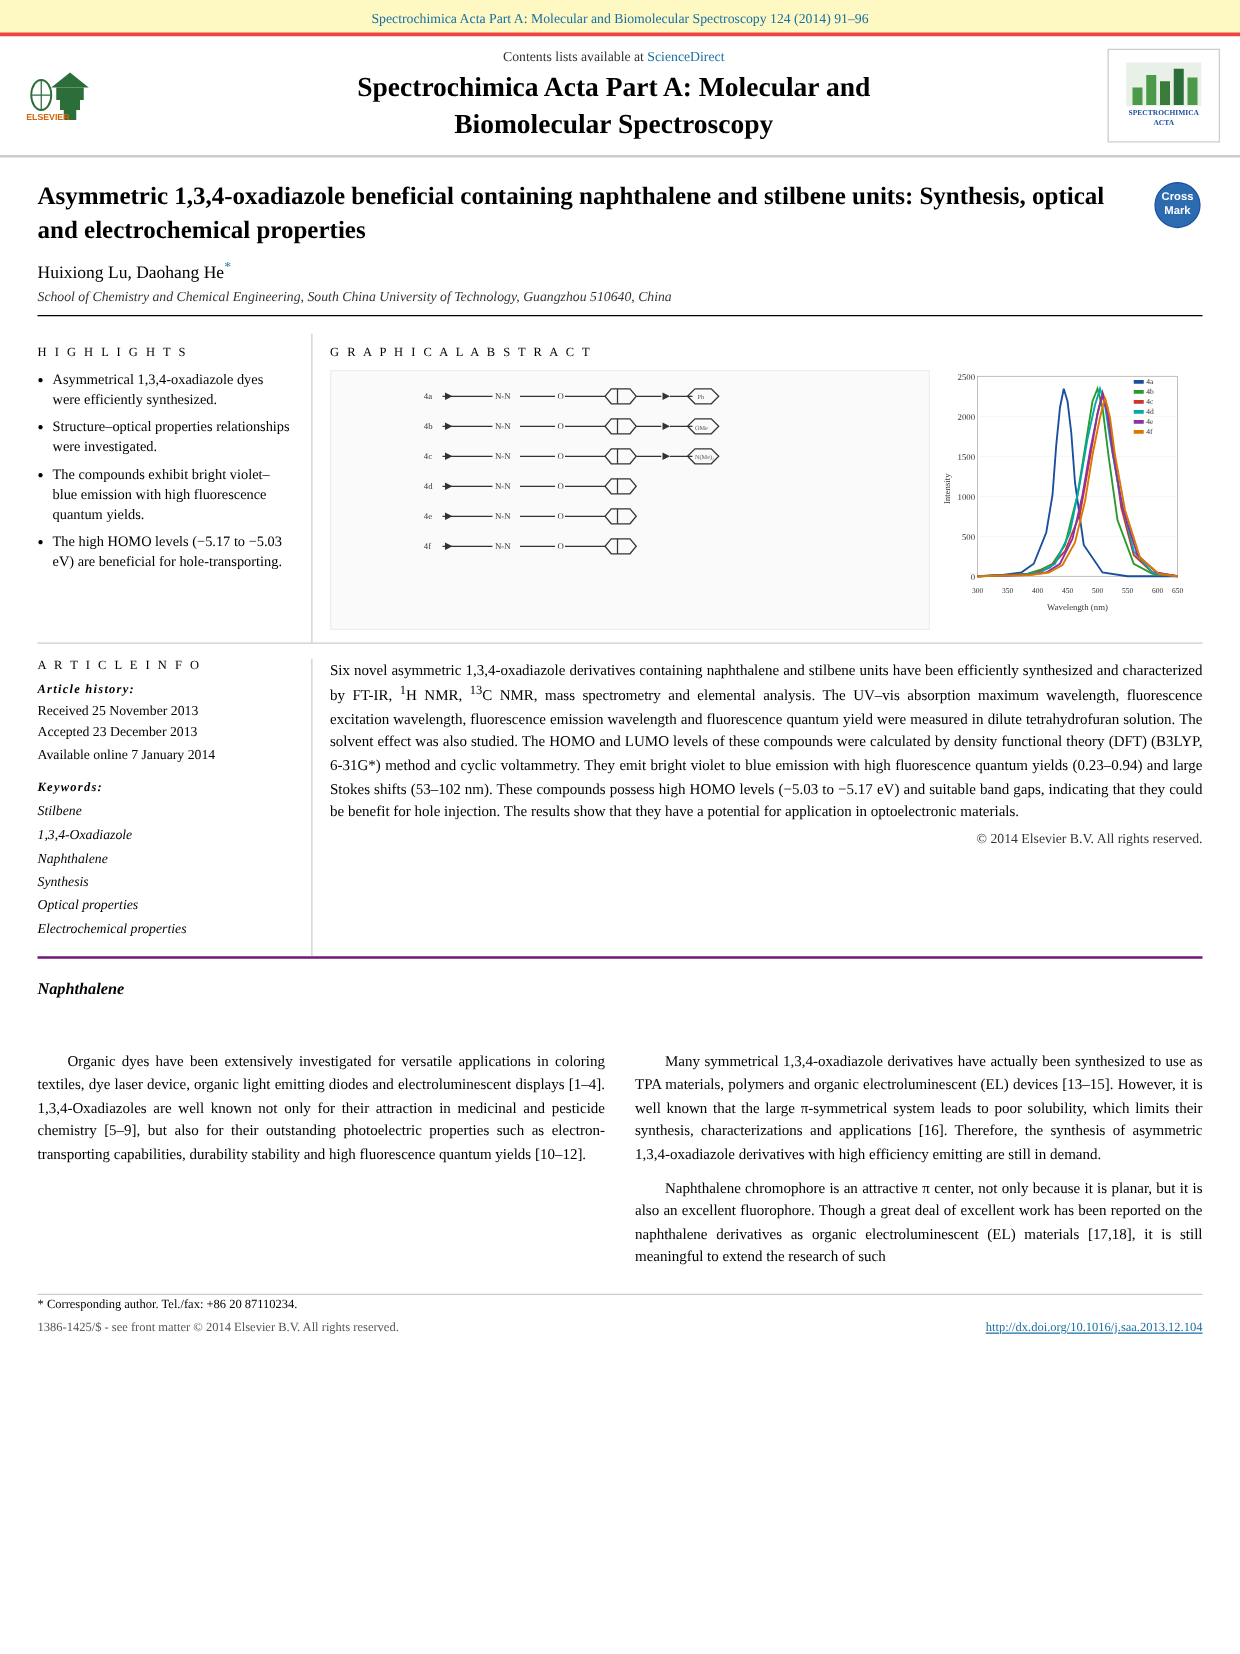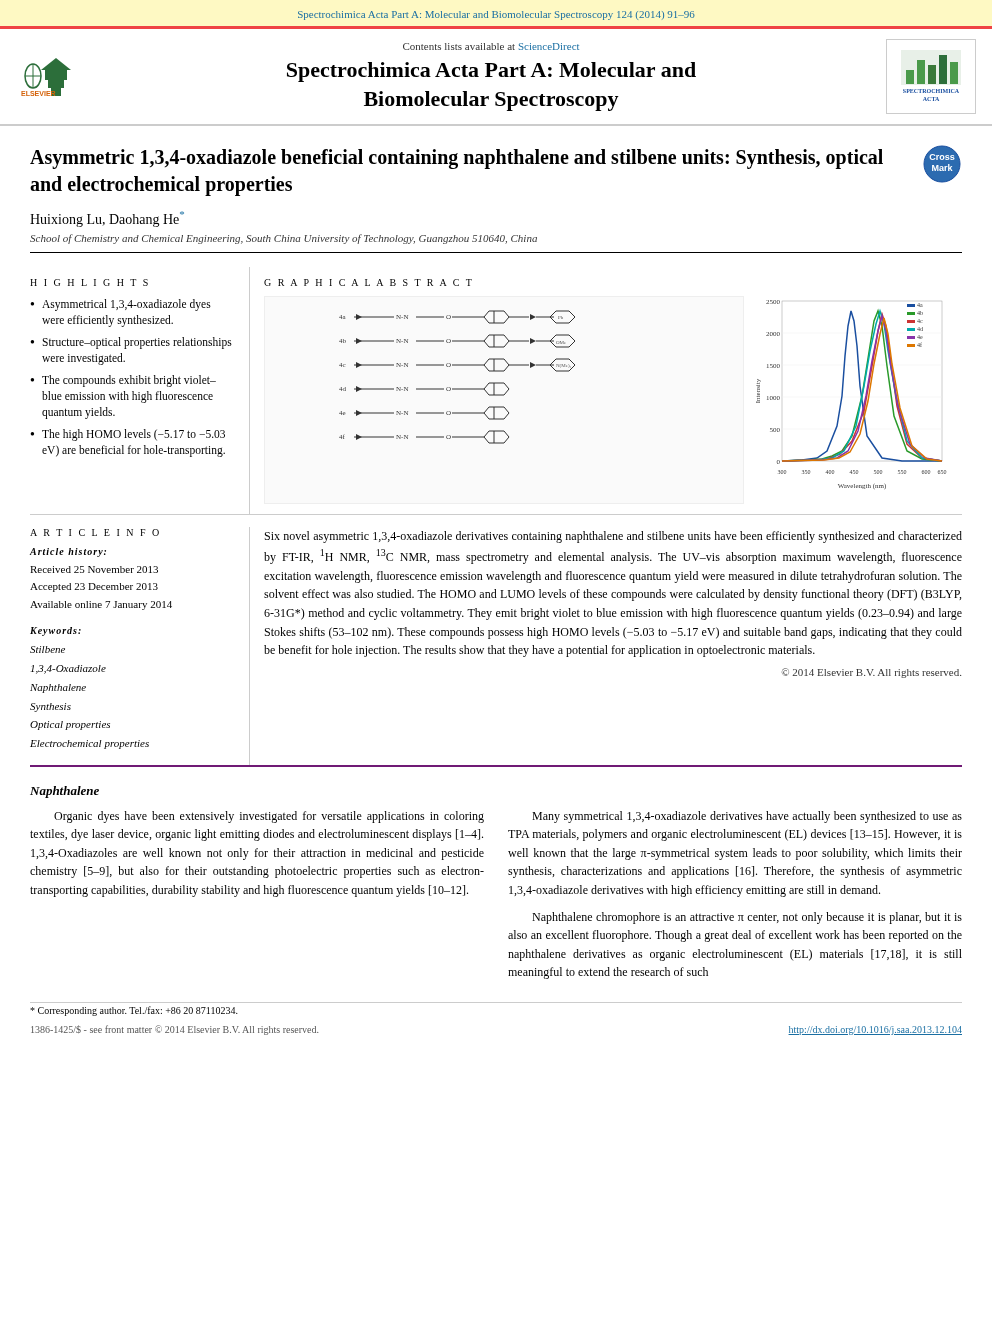--- a/index.html
+++ b/index.html
@@ -229,20 +229,21 @@
     
     .introduction-section {
       padding-top: 16px;
     }
     .two-col-text {
       display: flex;
       gap: 24px;
     }
     .text-col {
       flex: 1;
+      margin-top: 33px;
     }
     .section-heading {
       font-size: 13px;
       font-weight: bold;
       font-style: italic;
       margin-bottom: 8px;
     }
     .body-text {
       font-size: 12px;
       line-height: 1.55;

